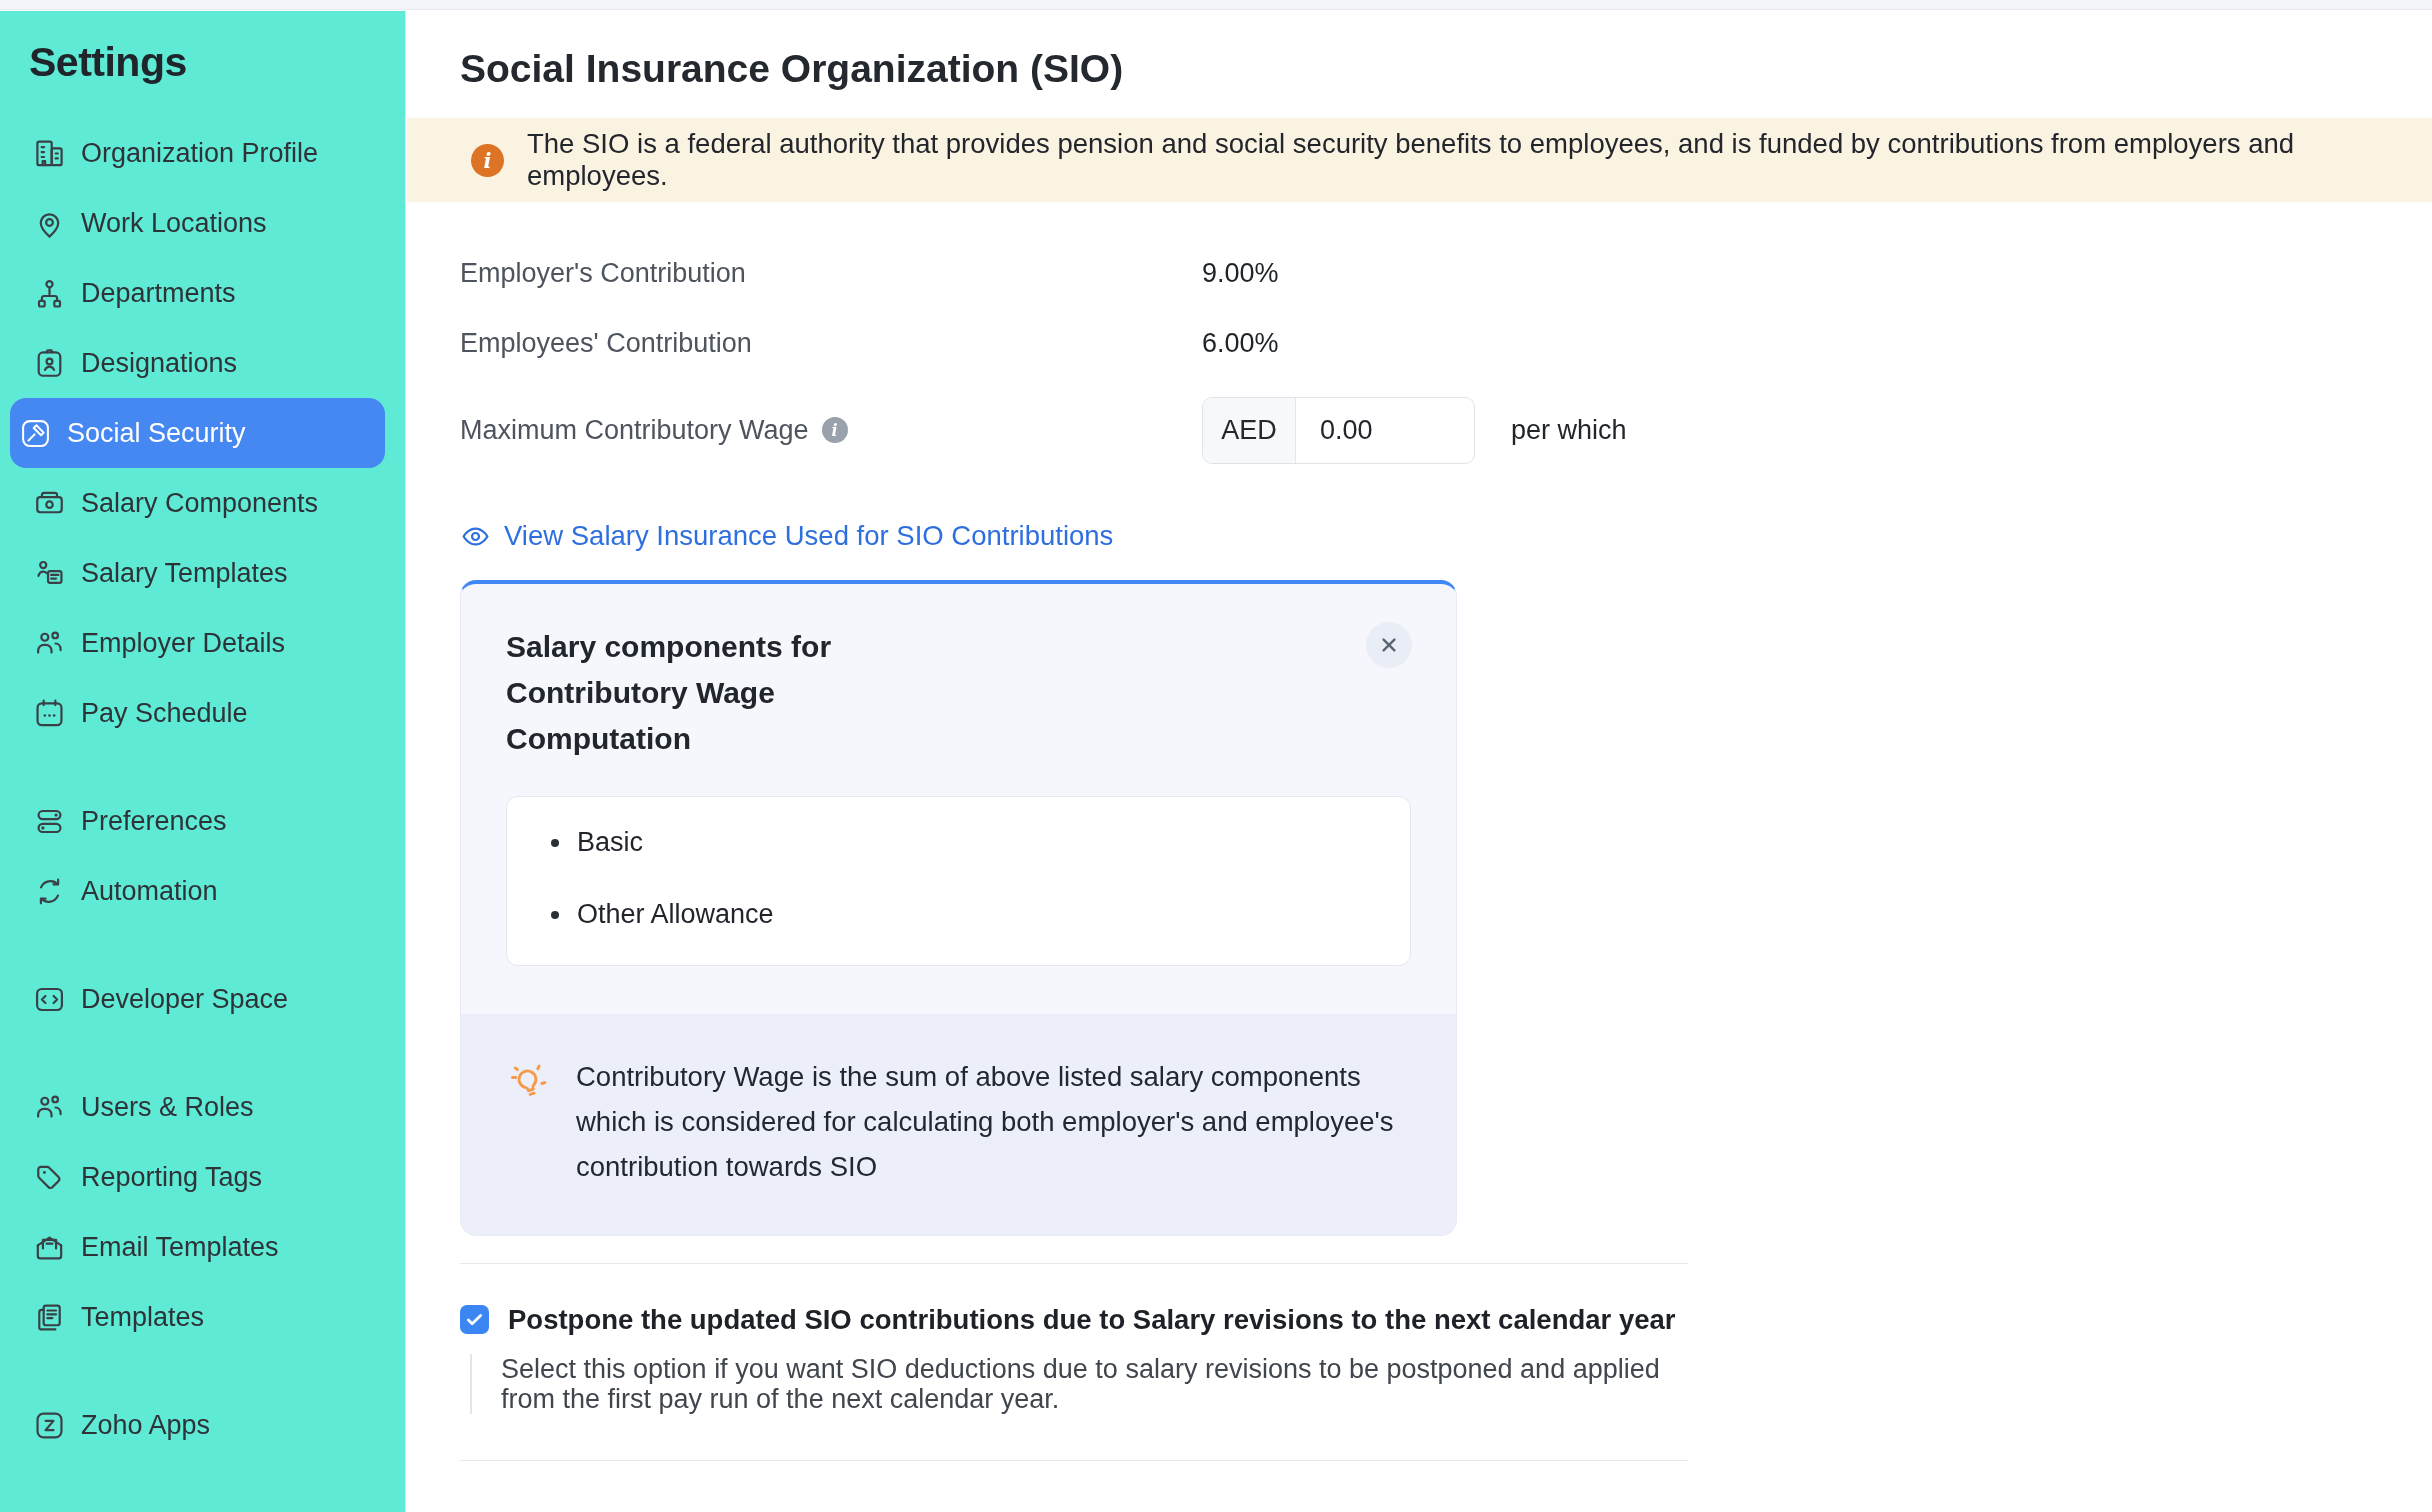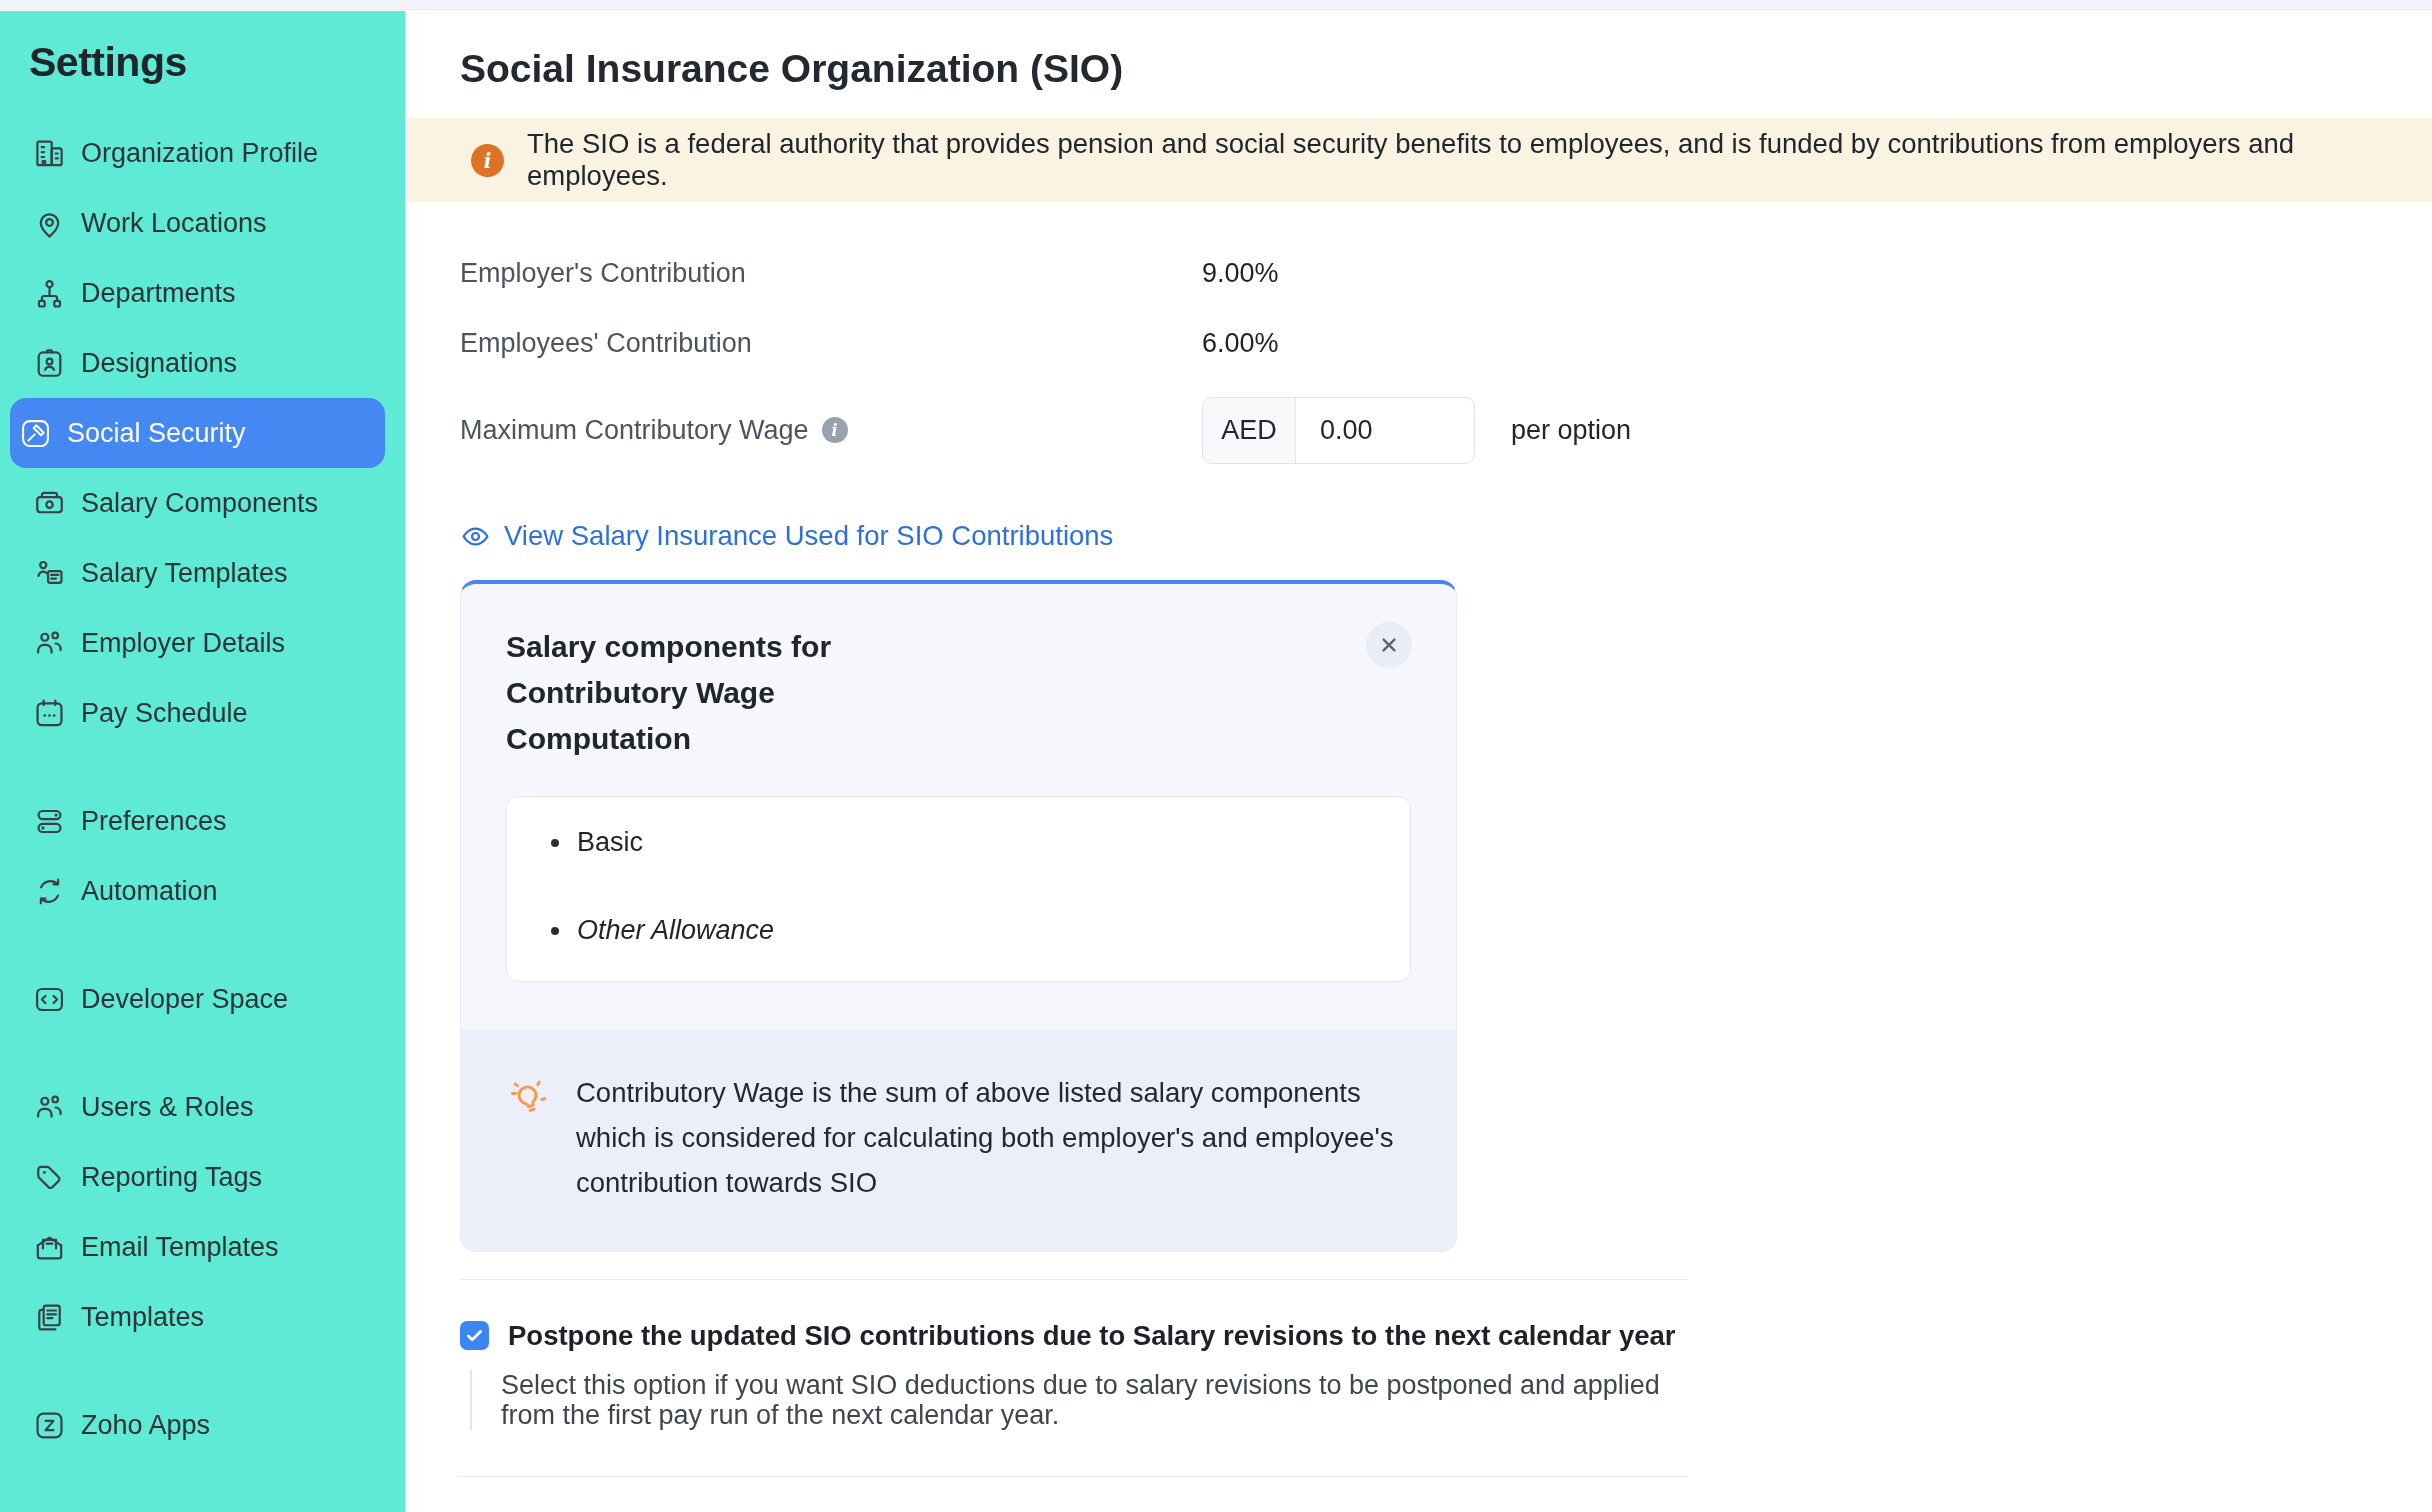--- a/index.html
+++ b/index.html
@@ -65,21 +65,21 @@
   .panel-head { padding:40px 120px 0 45px; font-size:30px; font-weight:600;
     color:#21262C; line-height:46px; max-width:620px; }
   .panel-close { position:absolute; top:38px; right:44px; width:46px; height:46px;
     border-radius:50%; background:#E9EDF5; display:flex; align-items:center;
     justify-content:center; cursor:pointer; }
   .panel-close svg { width:26px; height:26px; }
   .components-card { margin:34px 45px 0; background:#fff; border:1px solid #E3E7EE;
     border-radius:12px; padding:24px 0 28px; }
   .component-item { display:flex; align-items:center; gap:18px; padding-left:44px;
     height:44px; font-size:27px; color:#22262C; }
-  .component-item + .component-item { margin-top:44px;font-style:italic; }
+  .component-item + .component-item { margin-top:28px; }
   .bullet { width:8px; height:8px; border-radius:50%; background:#2A2F35; flex-shrink:0; }
   .panel-note { margin-top:48px; background:#ECEFF9; border-radius:0 0 15px 15px;
     padding:40px 60px 46px 44px; display:flex; gap:25px; }
   .panel-note svg { width:46px; height:46px; flex-shrink:0; margin-top:4px; color:#F59A48; }
   .panel-note p { font-size:27.5px; color:#23282E; line-height:45px; max-width:880px; }
 
   .divider { height:1px; background:#E8EAEF; width:1228px; }
   .divider.d1 { margin-top:27px; }
   .divider.d2 { margin-top:46px; }
 
@@ -294,21 +294,21 @@
       </div>
       <div class="row wage">
         <span class="lbl">
           <span>Maximum Contributory Wage</span>
           <span class="info-dot">i</span>
         </span>
         <span class="input-group">
           <span class="currency">AED</span>
           <input class="wage-input" type="text" value="0.00" style="">
         </span>
-        <span class="per-month">per option</span>
+        <span class="per-month">per which</span>
       </div>
     </div>
 
     <div class="view-link">
       <svg viewBox="0 0 24 24" fill="none" stroke="#2E6FE0" stroke-width="1.7" stroke-linecap="round" stroke-linejoin="round">
           <path d="M2.8 12S6.2 5.9 12 5.9 21.2 12 21.2 12 17.8 18.1 12 18.1 2.8 12 2.8 12z"></path>
           <circle cx="12" cy="12" r="2.7"></circle>
         </svg>
       <span>View Salary Insurance Used for SIO Contributions</span>
     </div>

